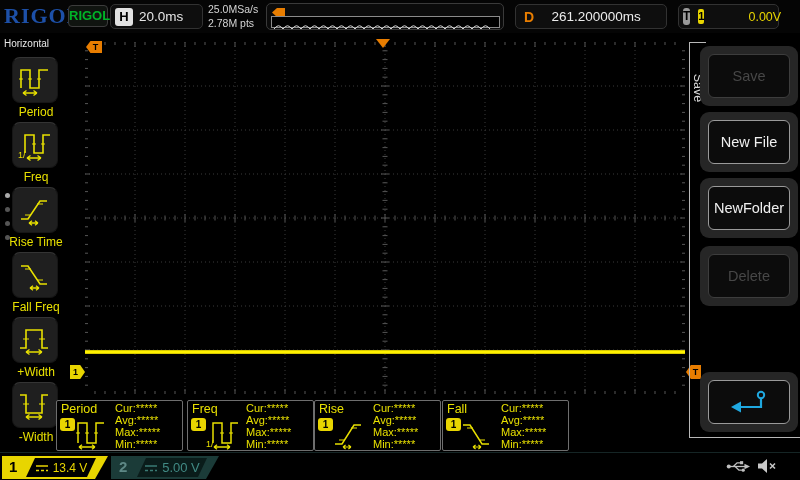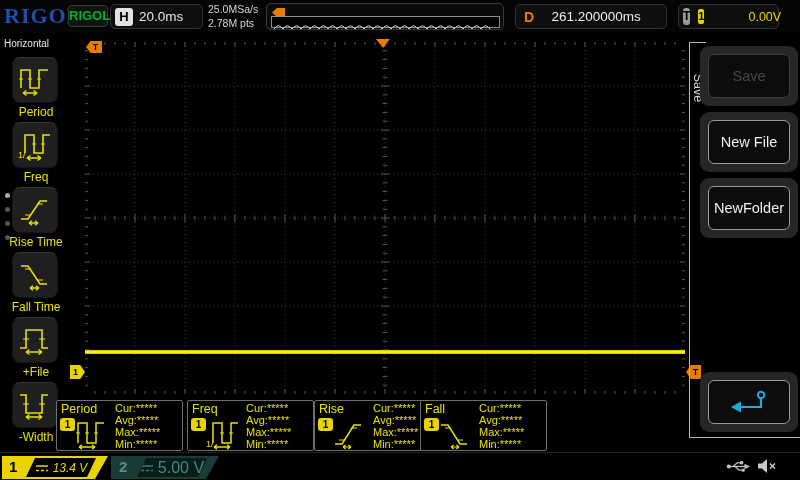--- a/index.html
+++ b/index.html
@@ -62,25 +62,25 @@
   .meas-badge { position:absolute; left:3px; top:17px; width:15px; height:13px; background:#e8d500; border-radius:3px; color:#000; font-weight:bold; font-size:10px; text-align:center; line-height:13px; }
   .meas-icon { position:absolute; left:17px; top:15px; }
   .meas-rows { position:absolute; left:58px; top:1px; color:#e8e000; font-size:11px; line-height:12px; white-space:nowrap; }
 
   
   .statusbar { position:absolute; left:0; top:452px; width:800px; height:28px; background:#000; border-top:1px solid #152525; }
   .ch-badge { position:absolute; top:3px; height:23px; }
   .ch1-badge { left:2px; width:106px; background:#e8d500; clip-path:polygon(0 0,100% 0,calc(100% - 13px) 100%,0 100%); }
   .ch1-num { position:absolute; left:7px; top:2px; color:#000; font-weight:bold; font-size:15px; }
   .ch1-inner { position:absolute; left:24px; top:2px; width:70px; height:19px; background:#000; clip-path:polygon(9px 0,100% 0,calc(100% - 9px) 100%,0 100%); display:flex; align-items:center; justify-content:center; gap:4px; }
-  .ch1-val { color:#e8d500; font-size:12px;font-style:italic; }
+  .ch1-val { color:#e8d500; font-size:12px; }
   .ch2-badge { left:111px; width:108px; background:#1b3b38; clip-path:polygon(0 0,100% 0,calc(100% - 13px) 100%,0 100%); }
   .ch2-num { position:absolute; left:8px; top:2px; color:#5e8886; font-weight:bold; font-size:15px; }
   .ch2-inner { position:absolute; left:26px; top:2px; width:70px; height:19px; background:#0a1c1a; clip-path:polygon(9px 0,100% 0,calc(100% - 9px) 100%,0 100%); display:flex; align-items:center; justify-content:center; gap:4px; }
-  .ch2-val { color:#418a84; font-size:16px; }
+  .ch2-val { color:#418a84; font-size:13px; }
   .sb-icons { position:absolute; left:726px; top:5px; display:flex; gap:7px; align-items:center; }
 </style>
 </head>
 <body>
 
 <div id="screen">
 
   <div class="topbar">
     <div class="logo">RIGOL</div>
     <div class="auto-badge">RIGOL</div>
@@ -156,30 +156,30 @@
     </div>
     <div class="lbtn-label" style="top:202px">Rise Time</div>
 
     <div class="lbtn" style="top:219px">
       <svg width="36" height="36" viewBox="0 0 36 36">
         <path d="M4,9 H11 L23,27 H30" fill="none" stroke="#e8e000" stroke-width="1.6"></path>
         <path d="M8,12 H14 M20,23 H26" stroke="#e8e000" stroke-width="1.2"></path>
         <path d="M13,31 H22 M13,31 l3,-2.2 M13,31 l3,2.2 M22,31 l-3,-2.2 M22,31 l-3,2.2" fill="none" stroke="#e8e000" stroke-width="1.3"></path>
       </svg>
     </div>
-    <div class="lbtn-label" style="top:267px">Fall Time</div>
+    <div class="lbtn-label" style="top:267px">Fall Freq</div>
 
     <div class="lbtn" style="top:284px">
       <svg width="36" height="36" viewBox="0 0 36 36">
         <path d="M3,26 H9 V8 H25 V26 H31" fill="none" stroke="#e8e000" stroke-width="1.6"></path>
         <path d="M6,17 H12 M22,17 H28" stroke="#e8e000" stroke-width="1.2"></path>
         <path d="M9,30 H25 M9,30 l3.5,-2.5 M9,30 l3.5,2.5 M25,30 l-3.5,-2.5 M25,30 l-3.5,2.5" fill="none" stroke="#e8e000" stroke-width="1.4"></path>
       </svg>
     </div>
-    <div class="lbtn-label" style="top:332px">+File</div>
+    <div class="lbtn-label" style="top:332px">+Width</div>
 
     <div class="lbtn" style="top:349px">
       <svg width="36" height="36" viewBox="0 0 36 36">
         <path d="M3,8 H9 V26 H25 V8 H31" fill="none" stroke="#e8e000" stroke-width="1.6"></path>
         <path d="M6,17 H12 M22,17 H28" stroke="#e8e000" stroke-width="1.2"></path>
         <path d="M9,30 H25 M9,30 l3.5,-2.5 M9,30 l3.5,2.5 M25,30 l-3.5,-2.5 M25,30 l-3.5,2.5" fill="none" stroke="#e8e000" stroke-width="1.4"></path>
       </svg>
     </div>
     <div class="lbtn-label" style="top:397px">-Width</div>
   </div>
@@ -516,20 +516,23 @@
 
     <div class="slot disabled" style="top:13px">
       <div class="rbtn">Save</div>
     </div>
     <div class="slot" style="top:145px">
       <div class="rbtn">NewFolder</div>
     </div>
     <div class="slot" style="top:79px">
       <div class="rbtn">New File</div>
     </div>
+    <div class="slot disabled" style="top:213px">
+      <div class="rbtn">Delete</div>
+    </div>
     <div class="slot" style="top:339px">
       <div class="rbtn">
         <svg width="44" height="26" viewBox="0 0 44 26">
           <circle cx="34" cy="6" r="3.2" fill="none" stroke="#1fa8e0" stroke-width="2"></circle>
           <path d="M34,9.5 V18 H13" fill="none" stroke="#1fa8e0" stroke-width="2.2"></path>
           <polygon points="4,18 14,12.5 14,23.5" fill="#1fa8e0"></polygon>
         </svg>
       </div>
     </div>
   </div>
@@ -576,21 +579,21 @@
       <path d="M11,31 H19 M11,31 l2.6,-2 M11,31 l2.6,2 M19,31 l-2.6,-2 M19,31 l-2.6,2" fill="none" stroke="#e8e000" stroke-width="1.2"></path>
     </svg>
     <div class="meas-rows">
       <div><span>Cur:</span><span>*****</span></div>
       <div><span>Avg:</span><span>*****</span></div>
       <div><span>Max:</span><span>*****</span></div>
       <div><span>Min:</span><span>*****</span></div>
     </div>
   </div>
 
-  <div class="meas-panel" style="left:420px">
+  <div class="meas-panel" style="left:442px">
     <div class="meas-title">Fall</div>
     <div class="meas-badge">1</div>
     <svg class="meas-icon" width="38" height="34" viewBox="0 0 38 34">
       <path d="M3,9 H10 L22,28 H29" fill="none" stroke="#e8e000" stroke-width="1.5"></path>
       <path d="M7,12 H13 M19,24 H25" stroke="#e8e000" stroke-width="1.1"></path>
       <path d="M13,31 H21 M13,31 l2.6,-2 M13,31 l2.6,2 M21,31 l-2.6,-2 M21,31 l-2.6,2" fill="none" stroke="#e8e000" stroke-width="1.2"></path>
     </svg>
     <div class="meas-rows">
       <div><span>Cur:</span><span>*****</span></div>
       <div><span>Avg:</span><span>*****</span></div>

